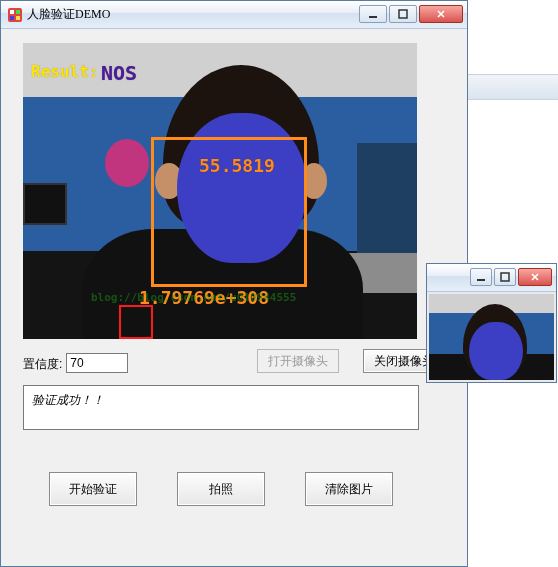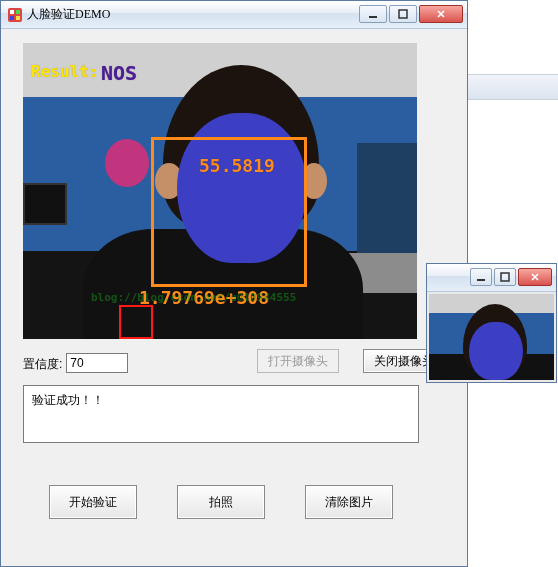--- a/index.html
+++ b/index.html
@@ -170,25 +170,26 @@
   }
   .btn:disabled {
     color:#9a9a9a;
     border-color:#b8b8b8;
     background:#f0f0f0;
     box-shadow:none;
   }
   .row-conf .spacer { flex:1; }
   .log-box {
     margin-top: 12px;
-    width: 396px; height: 58px;
+    width: 396px; height: 45px;
     border:1px solid #7a7a7a;
     background:#fff;
     padding:6px 8px;
     font-size:12px;
+    font-style:italic;
   }
   .row-actions {
     margin-top: 24px;
     display:flex; gap: 40px;
     padding-left: 26px;
   }
   .row-actions .btn { width: 88px; height: 34px; margin-top: 18px; }
 
   
   .sec-client {

